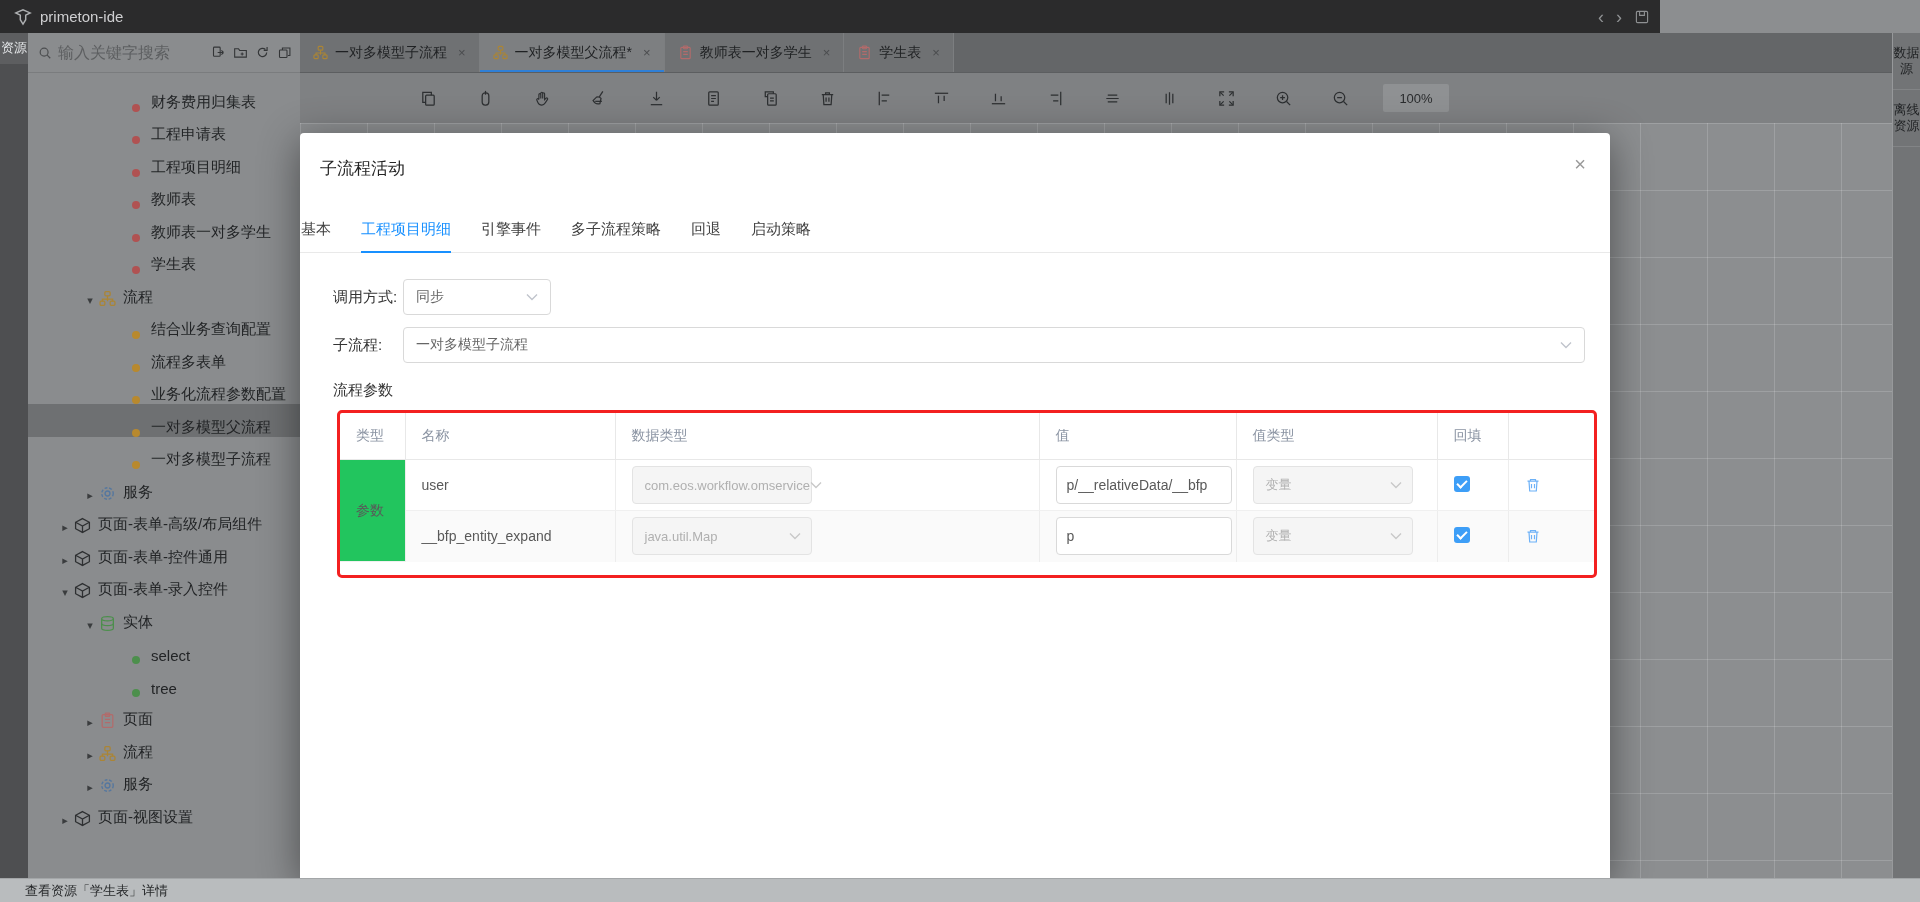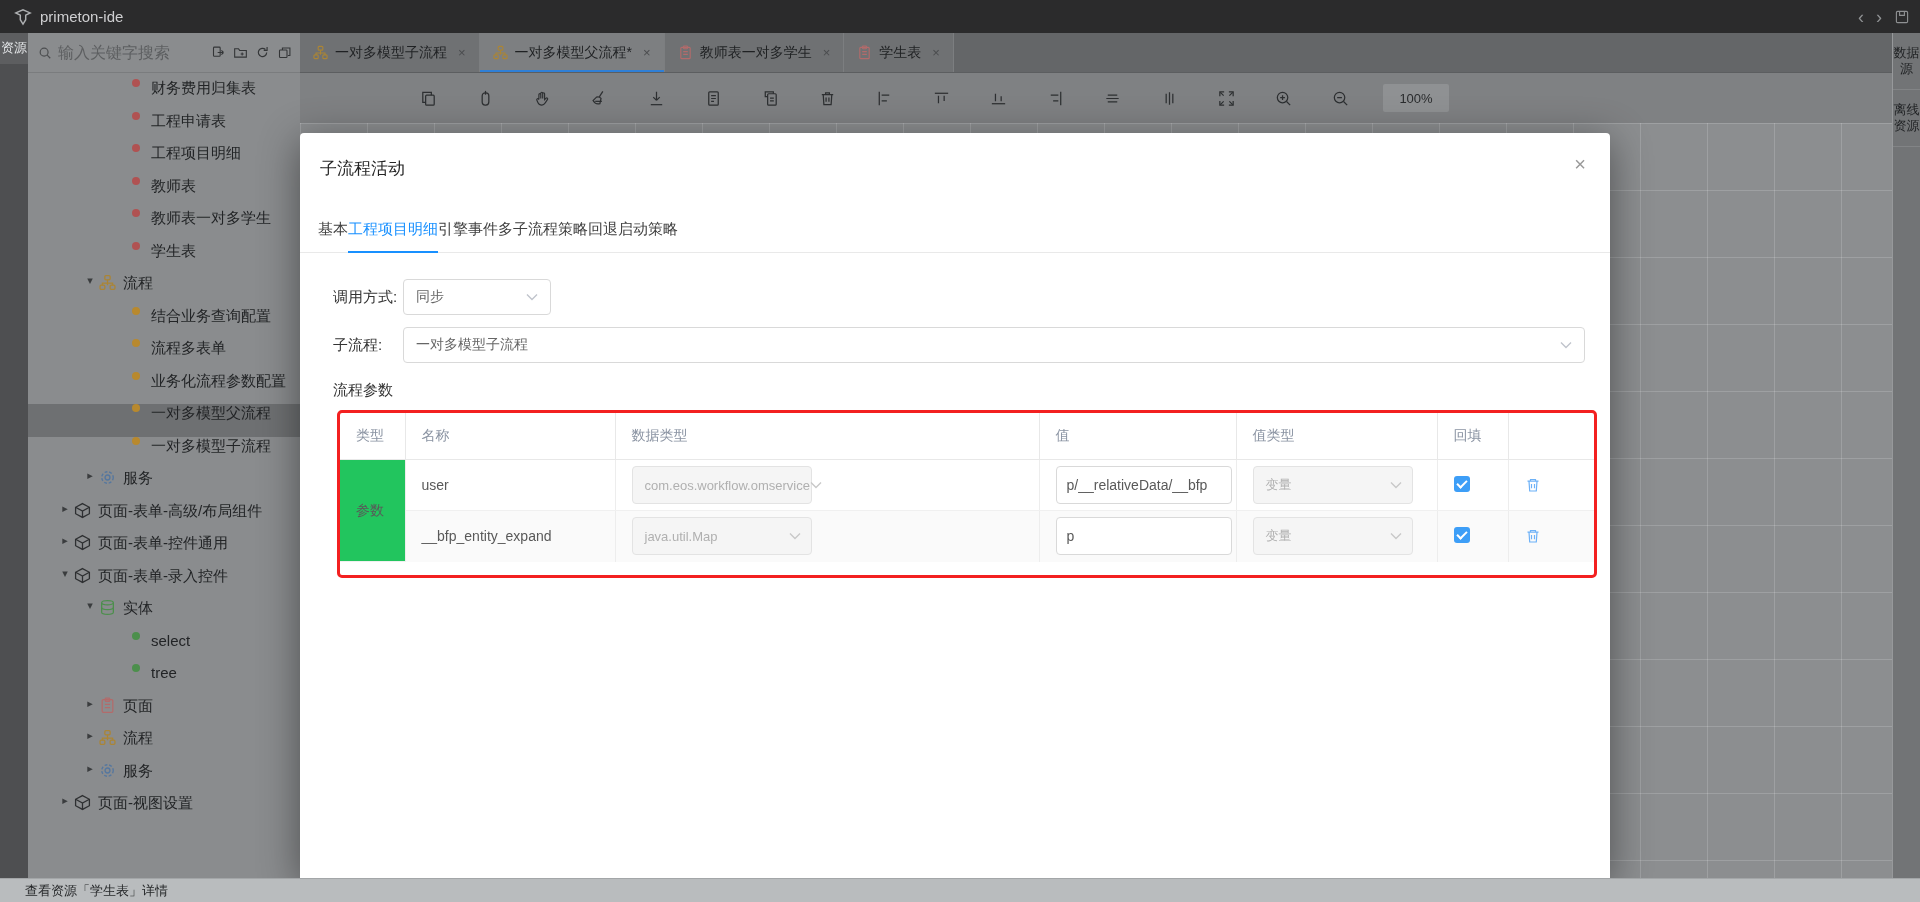--- a/index.html
+++ b/index.html
@@ -1,21 +1,21 @@
 <!DOCTYPE html>
 <html style="--accent: #1890ff; --highlight-red: #f32020; --checkbox-blue: #3d9ef7; --trash-blue: #6db1f7; --tab-underline: #2f7fd6; --dot-red: #b05252; --dot-orange: #b8892e; --dot-green: #4c8f4c; --flow-icon: #ab8535; --doc-icon: #b26b6b; --gear-icon: #55779f; --db-icon: #4c8f4c;"><head>
 <meta charset="utf-8">
 <style>
   * { margin:0; padding:0; box-sizing:border-box; }
   html,body { width:1920px; height:902px; overflow:hidden;
     font-family:"Liberation Sans","DejaVu Sans",sans-serif; }
   .stage { position:relative; width:1920px; height:902px; background:#8c8e90; }
 
   
-  .titlebar { position:absolute; left:0; top:0; width:1920px; height:33px;
+  .titlebar { position:absolute; left:0; top:0; width:1660px; height:33px;
     background:#2b2b2c; display:flex; align-items:center; padding:0 10px; z-index:3; }
   .titlebar .logo { width:18px; height:18px; color:#aeb0b2; margin:0 8px 0 4px; }
   .titlebar .apptitle { color:#cfcfd1; font-size:15px; }
   .titlebar .tb-right { margin-left:auto; display:flex; align-items:center; gap:12px; color:#8f9193; }
   .tb-nav { font-size:18px; line-height:18px; cursor:default; }
   .tb-save svg { width:16px; height:16px; display:block; }
 
   
   .activity { position:absolute; left:0; top:33px; width:28px; height:845px; background:#4e4f51; z-index:2; }
   .activity .atab { background:#5d5e60; color:#e4e6e8; font-size:13px; line-height:16px;
@@ -32,21 +32,21 @@
     background:#8a8c8e; z-index:2; display:flex; flex-direction:column; }
   .searchrow { height:40px; flex:none; display:flex; align-items:center;
     border-bottom:1px solid #7a7c7e; padding:0 8px 0 10px; }
   .searchrow .mag { width:14px; height:14px; color:#4c4e50; margin-right:6px; flex:none; }
   .searchrow input { flex:1; min-width:0; border:none; background:transparent; outline:none;
     font-size:16px; color:#2c2e30; }
   .searchrow input::placeholder { color:#5d5f61; }
   .searchrow .sicons { display:flex; gap:7px; color:#333537; flex:none; }
   .searchrow .sicons svg { width:15px; height:15px; display:block; }
   .tree { flex:1; overflow:hidden; padding-top:6px; }
-  .tree-row { height:32.5px; display:flex; align-items:flex-start; font-size:15px; color:#222426; cursor:default; }
+  .tree-row { height:32.5px; display:flex; align-items:flex-end; font-size:15px; color:#222426; cursor:default; }
   .tree-row.selected { background:#6e7072; }
   .tree-row .arrow { width:14px; flex:none; font-size:11px; color:#3a3c3e; text-align:center; }
   .tree-row .ticon { width:17px; height:17px; flex:none; margin:0 7px 0 2px; }
   .tree-row .ticon svg { width:17px; height:17px; display:block; }
   .tree-row .dot { width:8px; height:8px; border-radius:50%; flex:none; margin:0 11px 0 6px; }
   .dot.red { background:var(--dot-red,#b05252); }
   .dot.orange { background:var(--dot-orange,#b8892e); }
   .dot.green { background:var(--dot-green,#4c8f4c); }
   .lvl1 { padding-left:30px; } .lvl2 { padding-left:55px; } .lvl3 { padding-left:84px; }
   .c-flow { color:var(--flow-icon,#ab8535); } .c-doc { color:var(--doc-icon,#b26b6b); }
@@ -83,21 +83,21 @@
   
   .statusbar { position:absolute; left:0; top:878px; width:1920px; height:24px;
     background:#b9bcbe; border-top:1px solid #a3a6a8; display:flex; align-items:center;
     padding-left:25px; font-size:13px; color:#26282a; z-index:30; }
 
   
   .modal { position:absolute; left:300px; top:133px; width:1310px; height:745px;
     background:#ffffff; border-radius:4px 4px 0 0; box-shadow:0 8px 40px rgba(0,0,0,0.45); z-index:20; }
   .m-close { position:absolute; top:20px; right:24px; font-size:20px; color:#999; cursor:default; }
   .m-title { padding:24px 0 0 20px; font-size:17px; color:#262626; }
-  .m-tabs { margin-top:40px; padding-left:18px; display:flex; 
+  .m-tabs { margin-top:40px; padding-left:1px; display:flex; gap:30px;
     border-bottom:1px solid #e9e9e9; }
   .m-tab { font-size:15px; color:#404040; padding-bottom:13px; cursor:default; position:relative; }
   .m-tab.active { color:var(--accent,#1890ff); }
   .m-tab.active::after { content:""; position:absolute; left:0; right:0; bottom:-1px; height:2px;
     background:var(--accent,#1890ff); }
   .m-body { padding:26px 24px 0 33px; }
   .frow { display:flex; align-items:center; margin-bottom:12px; }
   .frow .flabel { width:70px; flex:none; font-size:15px; color:#333; }
   .selbox { height:36px; border:1px solid #d9d9d9; border-radius:4px; background:#fff;
     display:flex; align-items:center; padding:0 12px; font-size:14px; color:#666; position:relative; }

